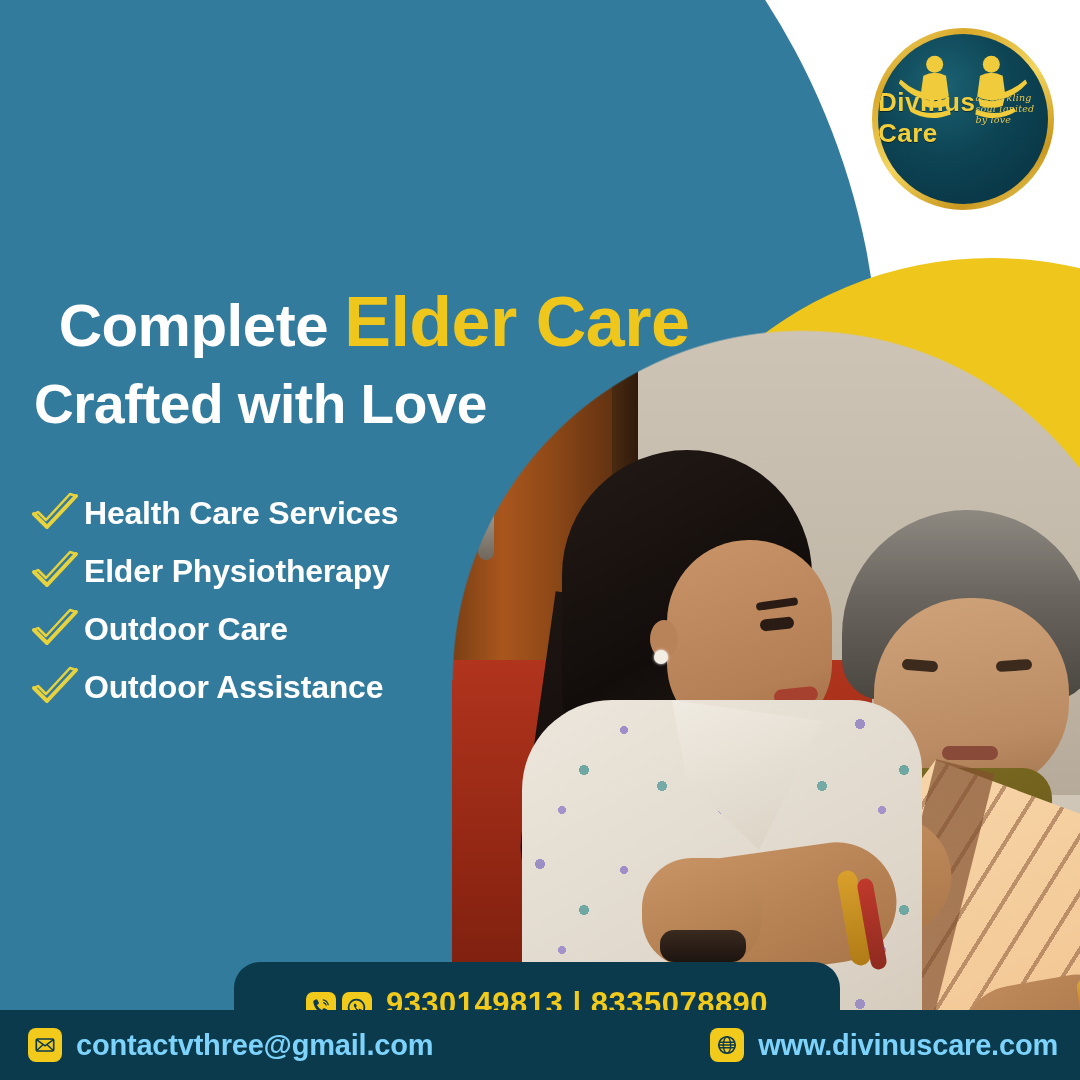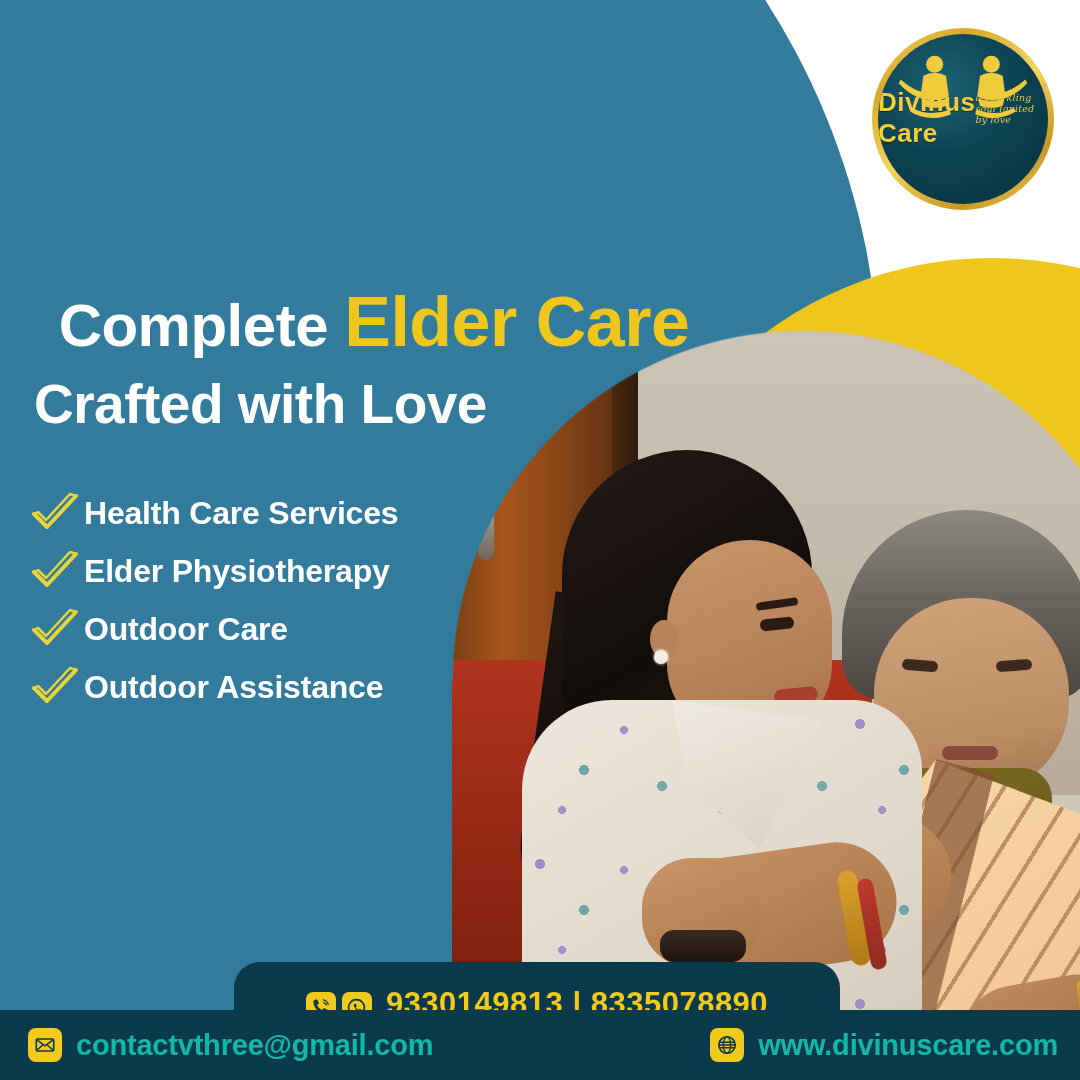--- a/index.html
+++ b/index.html
@@ -191,21 +191,21 @@
 
   .bottom-bar{
     position:absolute;left:0;top:1010px;width:1080px;height:70px;background:#0b3a4c;
     display:flex;align-items:center;
   }
   .bb-item{display:flex;align-items:center;}
   .bb-item.email{margin-left:28px;}
   .bb-item.web{margin-left:auto;margin-right:22px;}
   .bb-ico{width:34px;height:34px;border-radius:8px;background:#f2ca1b;
           display:flex;align-items:center;justify-content:center;margin-right:14px;}
-  .bb-txt{font-size:29px;font-weight:bold;color:#14b8a6;letter-spacing:-.2px;white-space:nowrap;}
+  .bb-txt{font-size:29px;font-weight:bold;color:#7dd3fc;letter-spacing:-.2px;white-space:nowrap;}
 </style>
 </head>
 <body>
 
 <div id="poster">
 
   <div class="teal-square"></div>
   <div class="teal-bottom"></div>
   <div class="teal-block"></div>
   <div class="yellow-arc"></div>

